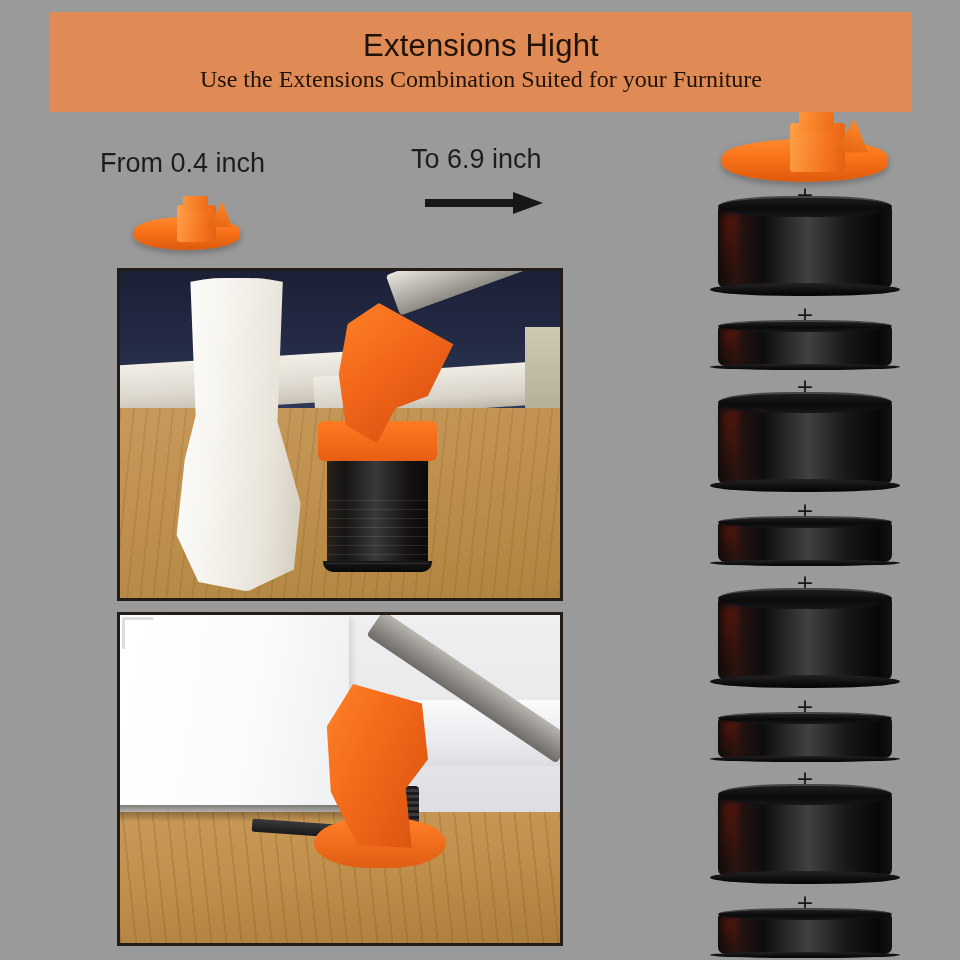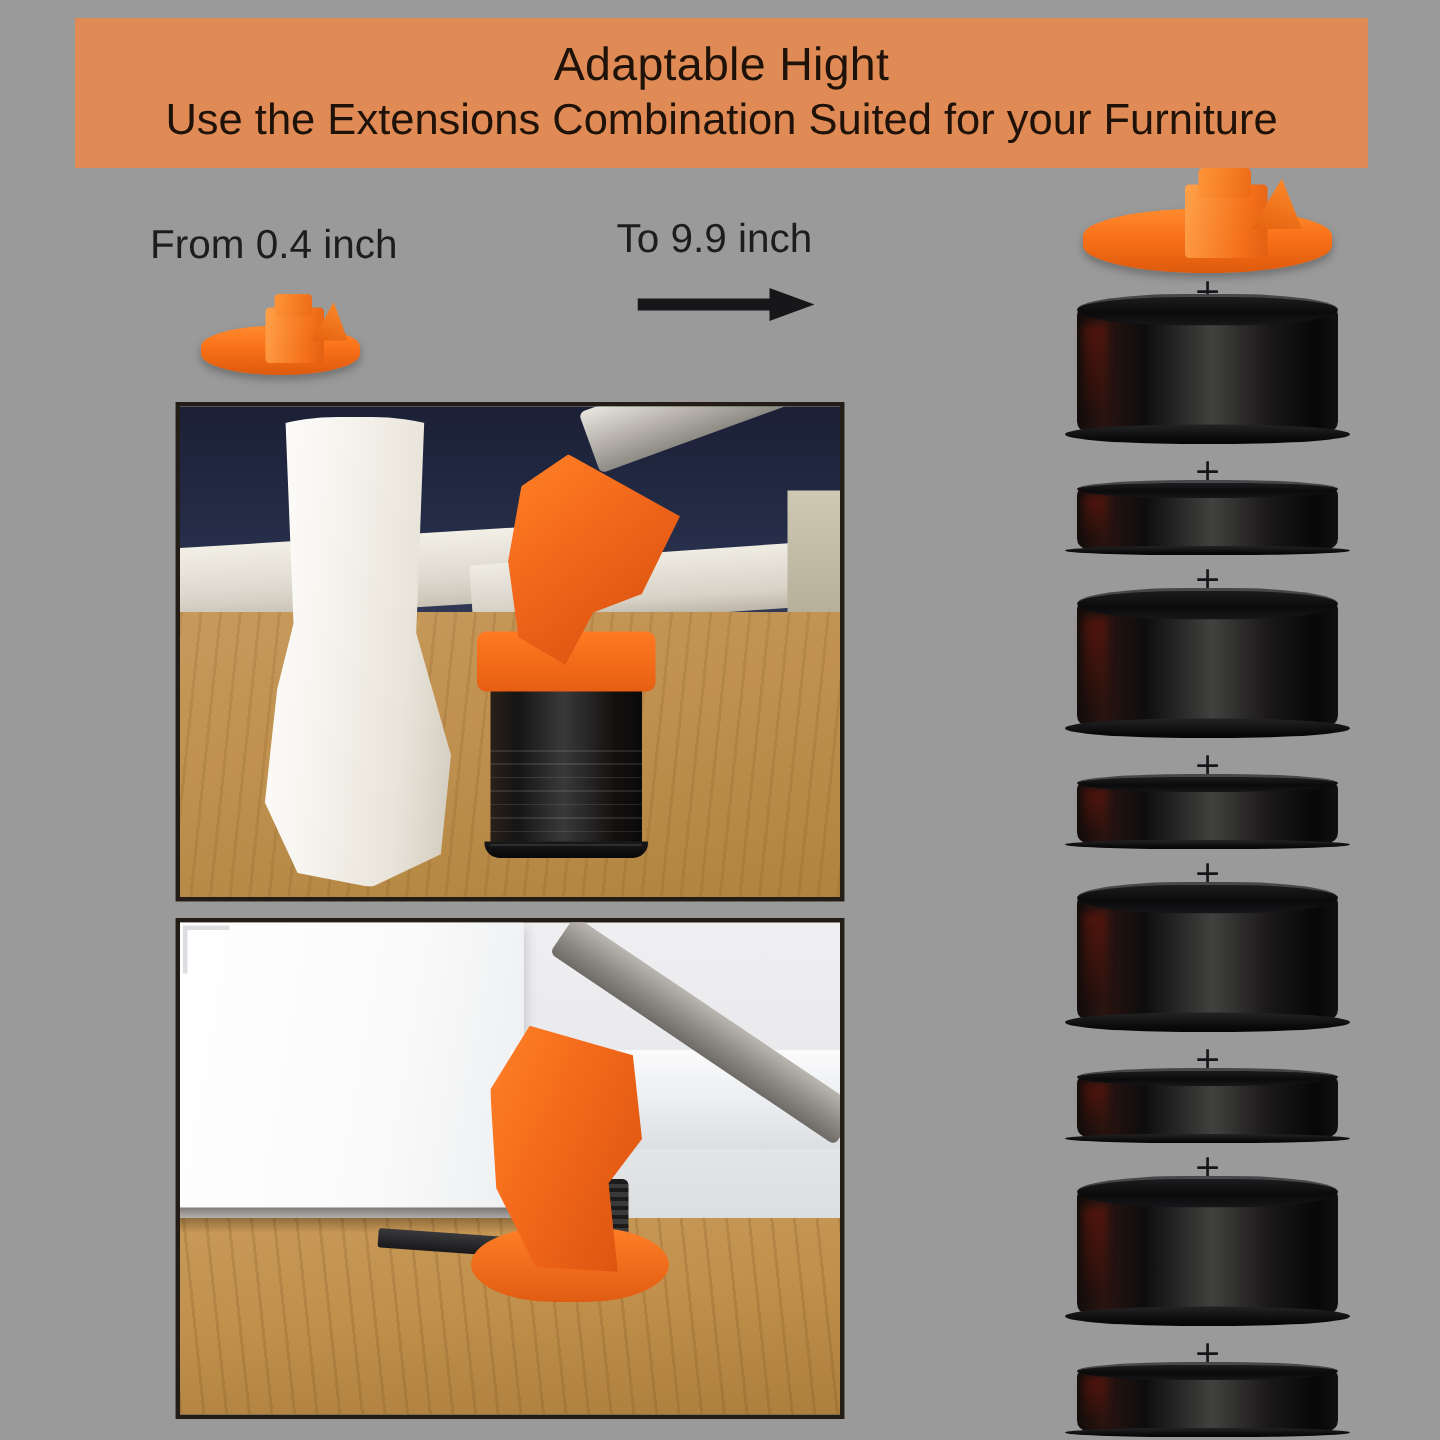--- a/index.html
+++ b/index.html
@@ -31,25 +31,26 @@
     box-sizing: border-box;
   }
   .banner-title {
     font-size: 31px;
     color: #1f1208;
     line-height: 1.05;
     letter-spacing: .2px;
     white-space: nowrap;
   }
   .banner-sub {
-    font-size: 29px;
+    font-size: 24px;
     color: #1f1208;
     line-height: 1.15;
     margin-top: 4px;
     white-space: nowrap;
+    font-family: Liberation Serif, serif;
   }
 
   
   .label {
     position: absolute;
     font-size: 27px;
     color: #1d1d1d;
     white-space: nowrap;
   }
   .label-from { left: 100px; top: 148px; }
@@ -277,26 +278,26 @@
     color: #16161a;
     font-family: "DejaVu Sans", sans-serif;
   }
 </style>
 </head>
 <body>
 
 <div class="page">
 
   <div class="banner">
-    <div class="banner-title">Adaptable Hight</div>
+    <div class="banner-title">Extensions Hight</div>
     <div class="banner-sub">Use the Extensions Combination Suited for your Furniture</div>
   </div>
 
   <div class="label label-from">From 0.4 inch</div>
-  <div class="label label-to">To 9.9 inch</div>
+  <div class="label label-to">To 6.9 inch</div>
 
   <div class="arrow">
     <svg width="118" height="22" viewBox="0 0 118 22">
       <rect x="0" y="7" width="92" height="8" fill="#17171a"></rect>
       <polygon points="88,0 118,11 88,22" fill="#17171a"></polygon>
     </svg>
   </div>
 
   <div class="foot foot-left part-orange">
     <div class="oring"></div>

